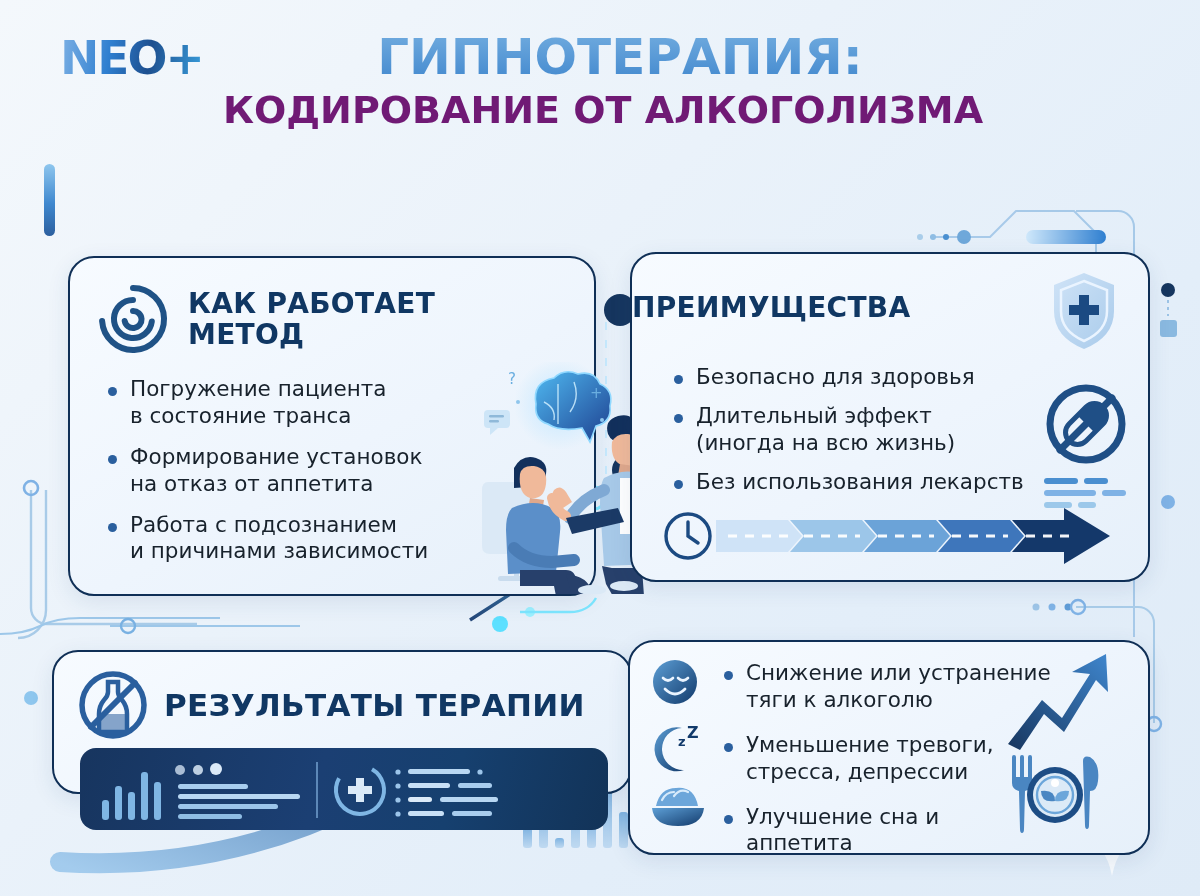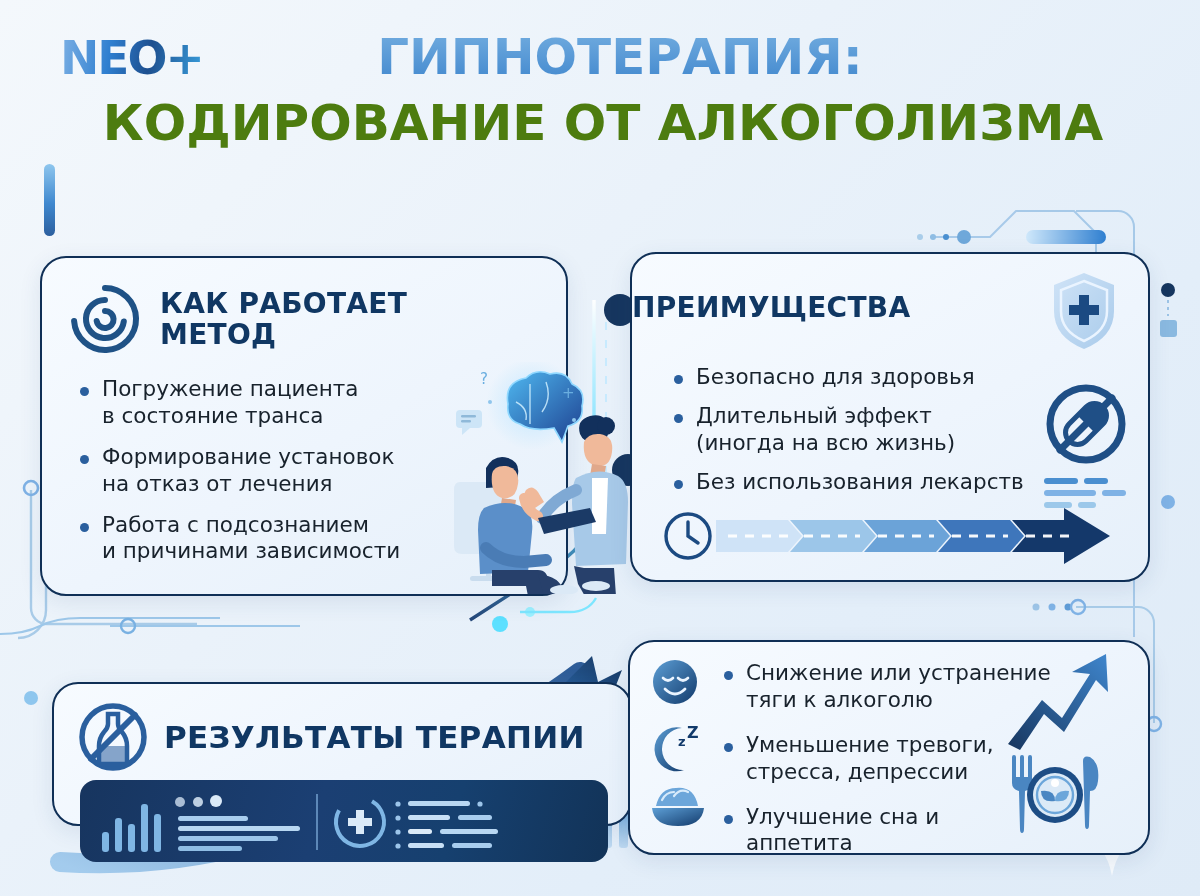--- a/index.html
+++ b/index.html
@@ -26,23 +26,23 @@
   .title-wrap { position: absolute; left: 0; right: 0; top: 28px; text-align: center; }
   .title-line1 {
     font-size: 50px; font-weight: 700; letter-spacing: 0px;
     color: #4a8fd4;
     background: linear-gradient(180deg, #74aee0 0%, #3f86cd 100%);
     -webkit-background-clip: text; background-clip: text; color: transparent;
     font-family: "DejaVu Sans", sans-serif;
     margin-left: 40px;
   }
   .title-line2 {
-    font-size: 50px; font-weight: 700; color: #4d7c0f;
+    font-size: 38px; font-weight: 700; color: #701a75;
     font-family: "DejaVu Sans", sans-serif;
-    margin-top: 8px; margin-left: 6px;
+    margin-top: 2px; margin-left: 6px;
   }
   .subtitle {
     position: absolute; left: 78px; top: 162px; width: 1030px;
     font-size: 23.5px; line-height: 1.32; color: #14283c;
     font-family: "DejaVu Sans", sans-serif;
   }
   .subtitle b { font-weight: 700; }
   .sub-bar {
     position: absolute; left: 44px; top: 164px; width: 11px; height: 72px;
     border-radius: 6px;
@@ -50,23 +50,23 @@
   }
 
   
   .card {
     position: absolute;
     border: 2.5px solid #0f2f56;
     border-radius: 26px;
     background: linear-gradient(150deg, #f7fbff 0%, #eef5fd 55%, #e6f0fa 100%);
     box-shadow: 0 6px 22px rgba(26,70,120,.10);
   }
-  #card-method { left: 40px;  top: 256px; width: 528px; height: 340px; }
+  #card-method { left: 68px;  top: 256px; width: 528px; height: 340px; }
   #card-adv    { left: 630px; top: 252px; width: 520px; height: 330px; }
-  #card-res    { left: 52px;  top: 650px; width: 580px; height: 144px; margin-top: 32px; }
+  #card-res    { left: 52px;  top: 650px; width: 580px; height: 144px; }
   #card-out    { left: 628px; top: 640px; width: 522px; height: 215px; }
 
   .card-title {
     font-size: 28px; font-weight: 700; color: #103763; letter-spacing: .3px;
     font-family: "DejaVu Sans", sans-serif; line-height: 1.12;
   }
   .bullets { list-style: none; }
   .bullets li {
     position: relative; padding-left: 24px;
     font-size: 21.5px; line-height: 1.25; color: #18222c;
@@ -213,21 +213,21 @@
           <path d="M39 31 a8.5 8.5 0 1 1 -8.3 10"></path>
         </g>
       </svg>
       <div class="card-title" style="white-space:pre-line;width:260px">КАК РАБОТАЕТ МЕТОД</div>
     </div>
 
     <ul class="bullets">
       <li style="white-space:pre-line">Погружение пациента
 в состояние транса</li>
       <li style="white-space:pre-line">Формирование установок
-на отказ от лечения</li>
+на отказ от аппетита</li>
       <li style="white-space:pre-line">Работа с подсознанием
 и причинами зависимости</li>
     </ul>
 
     <svg style="position:absolute;left:404px;top:104px" width="200" height="232" viewBox="0 0 200 232">
       <defs>
         <radialGradient id="brainGlow" cx="50%" cy="50%" r="50%">
           <stop offset="0%" stop-color="#bfe6ff" stop-opacity=".9"></stop>
           <stop offset="100%" stop-color="#bfe6ff" stop-opacity="0"></stop>
         </radialGradient>

